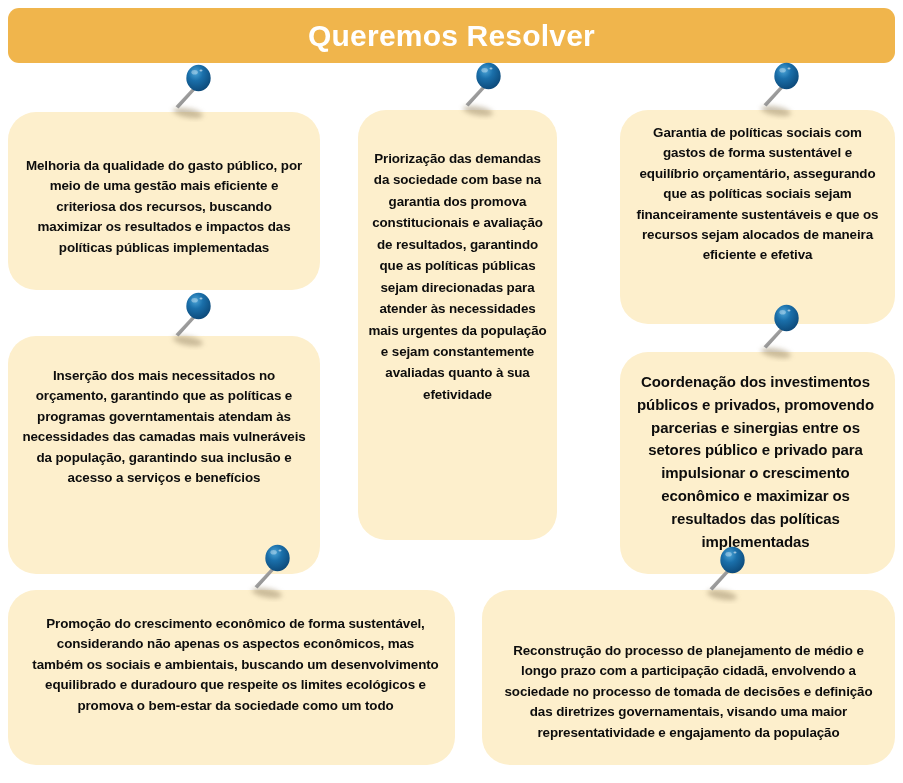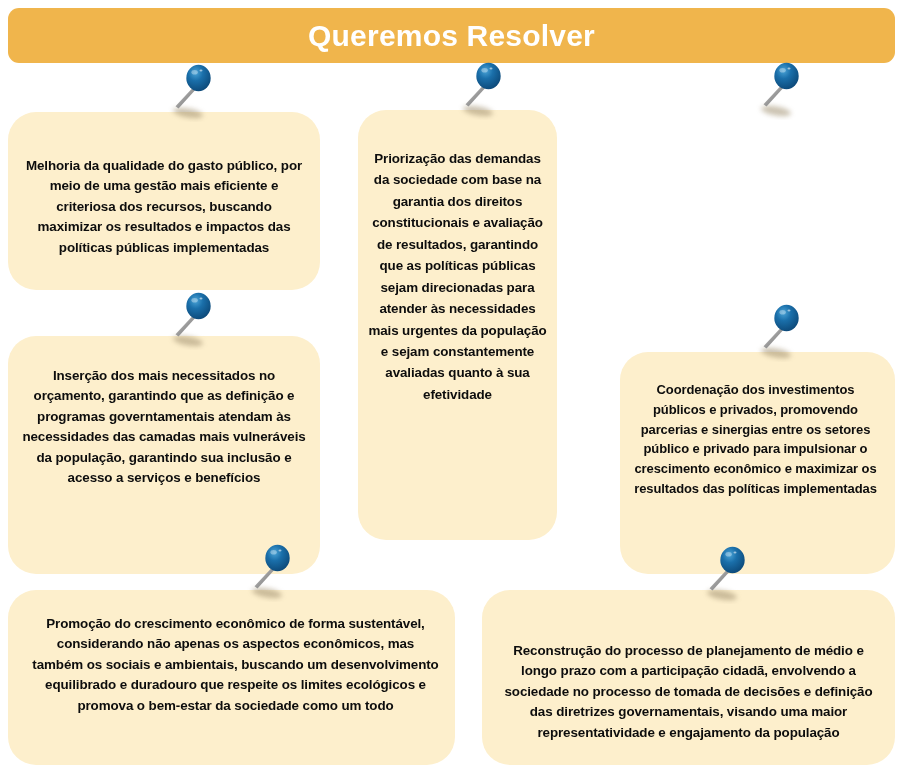--- a/index.html
+++ b/index.html
@@ -75,21 +75,21 @@
 
   
   .card-c1 { left: 358px; top: 110px; width: 199px; height: 430px; }
   .card-c1 .card-text { font-size: 13.4px; padding: 38px 10px 0 10px; line-height: 1.6; }
 
   
   .card-r1 { left: 620px; top: 110px; width: 275px; height: 214px; }
   .card-r1 .card-text { font-size: 13.4px; padding: 13px 12px 0 12px; }
 
   .card-r2 { left: 620px; top: 352px; width: 275px; height: 222px; }
-  .card-r2 .card-text { font-size: 13px; padding: 19px 16px 0 12px; margin-top: 9px; }
+  .card-r2 .card-text { font-size: 15px; padding: 19px 16px 0 12px; }
 
   
   .card-b1 { left: 8px;  top: 590px; width: 447px; height: 175px; }
   .card-b1 .card-text { font-size: 13.4px; padding: 24px 14px 0 22px; }
 
   .card-b2 { left: 482px; top: 590px; width: 413px; height: 175px; align-items: center; }
   .card-b2 .card-text { font-size: 13.4px; padding: 29px 12px 0 12px; }
 
   
   .pin {
@@ -115,27 +115,30 @@
 
   <div class="header-bar">
     <div class="header-title">Queremos Resolver</div>
   </div>
 
   <div class="card card-l1">
     <div class="card-text">Melhoria da qualidade do gasto público, por meio de uma gestão mais eficiente e criteriosa dos recursos, buscando maximizar os resultados e impactos das políticas públicas implementadas</div>
   </div>
 
   <div class="card card-l2">
-    <div class="card-text">Inserção dos mais necessitados no orçamento, garantindo que as definição e programas governtamentais atendam às necessidades das camadas mais vulneráveis da população, garantindo sua inclusão e acesso a serviços e benefícios</div>
+    <div class="card-text">Inserção dos mais necessitados no orçamento, garantindo que as políticas e programas governtamentais atendam às necessidades das camadas mais vulneráveis da população, garantindo sua inclusão e acesso a serviços e benefícios</div>
   </div>
 
   <div class="card card-c1">
-    <div class="card-text">Priorização das demandas da sociedade com base na garantia dos direitos constitucionais e avaliação de resultados, garantindo que as políticas públicas sejam direcionadas para atender às necessidades mais urgentes da população e sejam constantemente avaliadas quanto à sua efetividade</div>
-  </div>
-
+    <div class="card-text">Priorização das demandas da sociedade com base na garantia dos promova constitucionais e avaliação de resultados, garantindo que as políticas públicas sejam direcionadas para atender às necessidades mais urgentes da população e sejam constantemente avaliadas quanto à sua efetividade</div>
+  </div>
+
+  <div class="card card-r1">
+    <div class="card-text">Garantia de políticas sociais com gastos de forma sustentável e equilíbrio orçamentário, assegurando que as políticas sociais sejam financeiramente sustentáveis e que os recursos sejam alocados de maneira eficiente e efetiva</div>
+  </div>
 
   <div class="card card-r2">
     <div class="card-text">Coordenação dos investimentos públicos e privados, promovendo parcerias e sinergias entre os setores público e privado para impulsionar o crescimento econômico e maximizar os resultados das políticas implementadas</div>
   </div>
 
   <div class="card card-b1">
     <div class="card-text">Promoção do crescimento econômico de forma sustentável, considerando não apenas os aspectos econômicos, mas também os sociais e ambientais, buscando um desenvolvimento equilibrado e duradouro que respeite os limites  ecológicos e promova o bem-estar da sociedade como um todo</div>
   </div>
 
   <div class="card card-b2">

